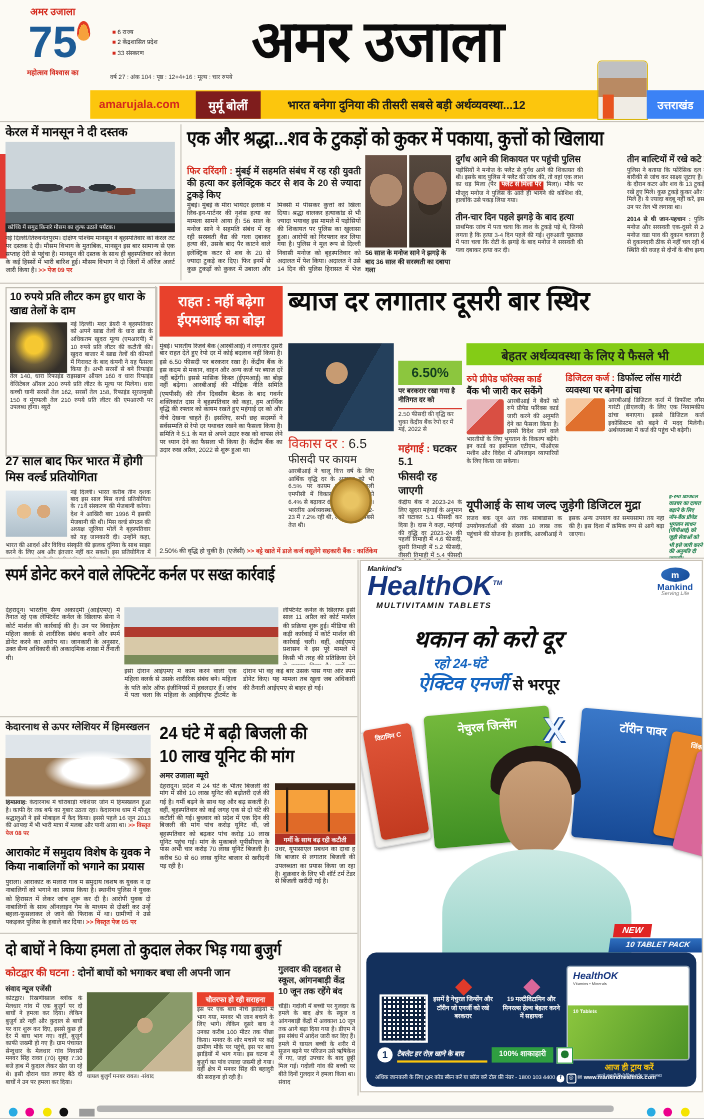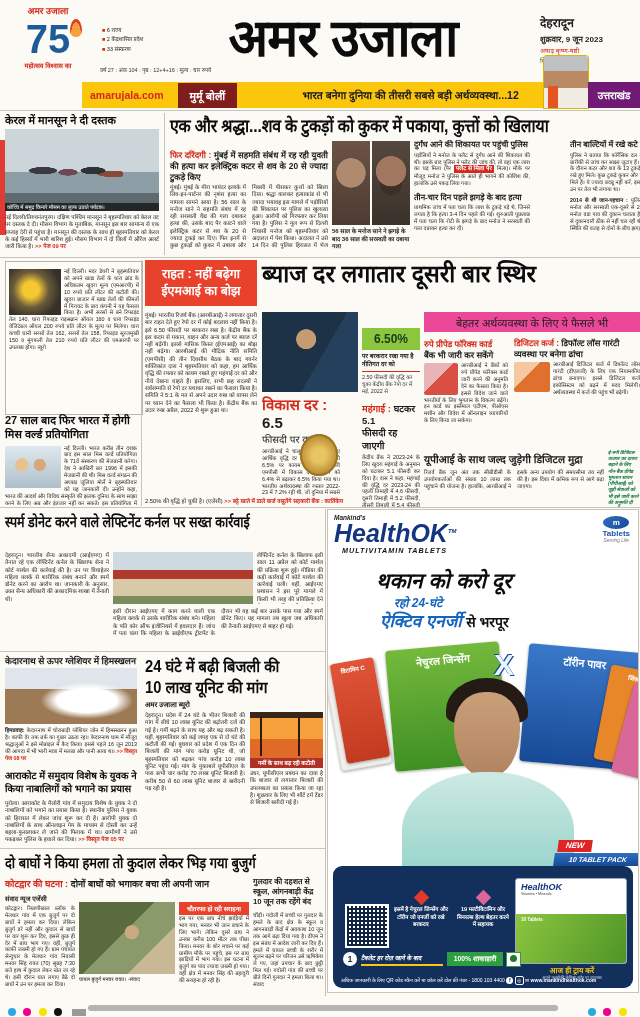--- a/index.html
+++ b/index.html
@@ -40,36 +40,30 @@
 
   <div class="ab" style="left:102px;top:26px;width:70px;">
     <div style="font-size:5.5px;line-height:1.7;"><span style="color:#d42a1d;">■</span> <span>6 राज्य</span></div>
     <div style="font-size:5.5px;line-height:1.7;"><span style="color:#d42a1d;">■</span> <span>2 केंद्रशासित प्रदेश</span></div>
     <div style="font-size:5.5px;line-height:1.7;"><span style="color:#d42a1d;">■</span> <span>33 संस्करण</span></div>
   </div>
   <div class="ab" style="left:100px;top:66px;width:200px;font-size:5.5px;color:#333;">वर्ष 27 : अंक 104 : पृष्ठ : 12+4+16 : मूल्य : चार रुपये</div>
 
   <div class="ab x8 nw" style="left:148px;top:-2px;width:390px;font-size:52px;line-height:80px;text-align:center;letter-spacing:-1px;">अमर उजाला</div>
 
-  <div class="ab" style="left:540px;top:14px;width:96px;">
-    <div class="b" style="font-size:12px;">देहरादून</div>
-    <div class="b" style="font-size:8px;margin-top:2px;">शुक्रवार, 9 जून 2023</div>
-    <div class="r" style="font-size:6.5px;margin-top:2px;">अषाढ़ कृष्ण-षष्ठी</div>
-    <div style="font-size:6.5px;color:#555;margin-top:1px;">विक्रम संवत् 2080</div>
-  </div>
-
-  <div class="ab" style="left:82px;top:82px;width:558px;height:26px;background:#fcc60d;display:flex;align-items:center;">
+
+  <div class="ab" style="left:82px;top:82px;width:476px;height:26px;background:#fcc60d;display:flex;align-items:center;">
     <span class="r b" style="font-size:10.5px;margin-left:8px;">amarujala.com</span>
     <span style="background:#7f1d1d;color:#fff;font-weight:bold;font-size:11px;padding:5px 12px;margin-left:14px;">मुर्मू बोलीं</span>
     <span class="b" style="font-size:10.5px;flex:1;text-align:center;padding-right:56px;">भारत बनेगा दुनिया की तीसरी सबसे बड़ी अर्थव्यवस्था...12</span>
   </div>
   <div class="ab" style="left:544px;top:56px;width:44px;height:52px;background:linear-gradient(180deg,#bfc0c2 0 28%,#b98a63 28% 62%,#f0ece4 62%);border-radius:3px 3px 0 0;box-shadow:0 0 0 1px #d9b40a;">
     <div style="position:absolute;left:4px;bottom:0;width:10px;height:22px;background:#e8541f;"></div>
   </div>
-  <div class="ab" style="left:588px;top:82px;width:52px;height:26px;background:#701a75;color:#fff;font-weight:bold;font-size:10px;display:flex;align-items:center;justify-content:center;">उत्तराखंड</div>
+  <div class="ab" style="left:588px;top:82px;width:52px;height:26px;background:#3b82f6;color:#fff;font-weight:bold;font-size:10px;display:flex;align-items:center;justify-content:center;">उत्तराखंड</div>
   <div class="ab hdiv" style="left:0;top:110px;width:640px;"></div>
 
   <div class="ab x8" style="left:5px;top:112px;width:154px;font-size:11px;">केरल में मानसून ने दी दस्तक</div>
   <div class="ab" style="left:5px;top:129px;width:154px;height:82px;background:linear-gradient(180deg,#ccd5da 0 52%,#8e9ea6 52% 78%,#5d6a70 78%);">
     <div class="ab" style="left:18px;top:28px;width:100px;height:34px;background:radial-gradient(ellipse at 20% 40%,#3a3a40 0 12%,transparent 13%),radial-gradient(ellipse at 45% 45%,#6b4a55 0 12%,transparent 13%),radial-gradient(ellipse at 70% 40%,#2e3338 0 12%,transparent 13%),radial-gradient(ellipse at 90% 50%,#8a4a3a 0 12%,transparent 13%);"></div>
     <div class="capbar">कोच्चि में समुद्र किनारे मौसम का लुत्फ उठाते पर्यटक।</div>
   </div>
   <div class="ab t56 j ov" style="left:5px;top:214px;width:154px;height:42px;">
     <span>नई दिल्ली/तिरुवनंतपुरम। दक्षिण पश्चिम मानसून ने बृहस्पतिवार को केरल तट पर दस्तक दे दी। मौसम विभाग के मुताबिक, मानसून इस बार सामान्य से एक सप्ताह देरी से पहुंचा है। मानसून की दस्तक के साथ ही बृहस्पतिवार को केरल के कई हिस्सों में भारी बारिश हुई। मौसम विभाग ने दो जिलों में ऑरेंज अलर्ट जारी किया है।</span>
     <span class="r b">&gt;&gt; पेज 09 पर</span>
@@ -106,20 +100,21 @@
     <div class="b" style="font-size:8px;line-height:1.2;">तीन बाल्टियों में रखे कटे हुए टुकड़े</div>
     <div class="t5 j" style="margin-top:2px;">पुलिस ने बताया कि फोरेंसिक दल ने घटनास्थल की बारीकी से जांच कर साक्ष्य जुटाए हैं। फ्लैट की तलाशी के दौरान कटर और शव के 13 टुकड़े तीन बाल्टियों में रखे हुए मिले। कुछ टुकड़े कुकर और दूसरे बर्तनों में भी मिले हैं। ये ज्यादा बदबू नहीं करें, इसके लिए मनोज ने उन पर तेल भी लगाया था।</div>
     <div class="t5 j" style="margin-top:4px;">
       <span class="b">2014 से थी जान-पहचान :</span>
       <span>पुलिस ने बताया कि मनोज और सरस्वती एक-दूसरे से 2014 में मिले थे। मनोज वडा पाव की दुकान चलाता है। कोविड के बाद से दुकानदारी ठीक से नहीं चल रही थी, खराब आर्थिक स्थिति की वजह से दोनों के बीच झगड़ा होता था।</span>
     </div>
   </div>
   <div class="ab hdiv" style="left:0;top:257px;width:640px;"></div>
 
   <div class="ab" style="left:5px;top:261px;width:130px;height:146px;border:1px solid #b9b5ac;padding:3px;background:#fdfbf6;">
+    <div class="x8" style="font-size:9.6px;line-height:1.25;">10 रुपये प्रति लीटर कम हुए धारा के खाद्य तेलों के दाम</div>
     <div class="t5 j ov" style="margin-top:3px;height:112px;">
       <span style="float:left;width:52px;height:46px;margin:1px 3px 1px 0;background:radial-gradient(circle at 42% 45%,#f5c832 0 20%,#6b5c3a 45%,#35302a 75%);"></span>
       <span>नई दिल्ली। मदर डेयरी ने बृहस्पतिवार को अपने खाद्य तेलों के धारा ब्रांड के अधिकतम खुदरा मूल्य (एमआरपी) में 10 रुपये प्रति लीटर की कटौती की। खुदरा बाजार में खाद्य तेलों की कीमतों में गिरावट के बाद कंपनी ने यह फैसला किया है। अभी सरसों से बने रिफाइंड तेल 140, धारा रिफाइंड राइसब्रान ऑयल 160 व धारा रिफाइंड वेजिटेबल ऑयल 200 रुपये प्रति लीटर के मूल्य पर मिलेगा। धारा कच्ची घानी सरसों तेल 162, सरसों तेल 158, रिफाइंड सूरजमुखी 150 व मूंगफली तेल 210 रुपये प्रति लीटर की एमआरपी पर उपलब्ध होगा। ब्यूरो</span>
     </div>
   </div>
   <div class="ab" style="left:5px;top:414px;width:132px;">
     <div class="x8" style="font-size:11px;line-height:1.25;">27 साल बाद फिर भारत में होगी मिस वर्ल्ड प्रतियोगिता</div>
     <div class="t5 j ov" style="margin-top:3px;height:62px;">
       <span style="float:left;width:56px;height:42px;margin:1px 3px 1px 0;background:radial-gradient(circle at 30% 45%,#e9c08f 0 14%,transparent 15%),radial-gradient(circle at 62% 45%,#d9a87a 0 14%,transparent 15%),linear-gradient(180deg,#dfe8ee,#aebfca);"></span>
       <span>नई दिल्ली। भारत करीब तीन दशक बाद इस साल मिस वर्ल्ड प्रतियोगिता के 71वें संस्करण की मेजबानी करेगा। देश ने आखिरी बार 1996 में इसकी मेजबानी की थी। मिस वर्ल्ड संगठन की अध्यक्ष जूलिया मोर्ले ने बृहस्पतिवार को यह जानकारी दी। उन्होंने कहा, भारत की आदर्श और विविध संस्कृति की झलक दुनिया के साथ साझा करने के लिए अब और इंतजार नहीं कर सकते। इस प्रतियोगिता में 130 से ज्यादा देशों की सुंदरियां हिस्सा लेंगी। (एजेंसी)</span>
@@ -133,42 +128,42 @@
   </div>
   <div class="ab x8 nw" style="left:262px;top:256px;width:378px;font-size:24px;transform:scaleX(.97);transform-origin:left;">ब्याज दर लगातार दूसरी बार स्थिर</div>
   <div class="ab t56 j ov" style="left:145px;top:312px;width:112px;height:182px;">मुंबई। भारतीय रिजर्व बैंक (आरबीआई) ने लगातार दूसरी बार राहत देते हुए रेपो दर में कोई बदलाव नहीं किया है। इसे 6.50 फीसदी पर बरकरार रखा है। केंद्रीय बैंक के इस कदम से मकान, वाहन और अन्य कर्ज पर ब्याज दरें नहीं बढ़ेंगी। इससे मासिक किस्त (ईएमआई) का बोझ नहीं बढ़ेगा। आरबीआई की मौद्रिक नीति समिति (एमपीसी) की तीन दिवसीय बैठक के बाद गवर्नर शक्तिकांत दास ने बृहस्पतिवार को कहा, हम आर्थिक वृद्धि की रफ्तार को कायम रखते हुए महंगाई दर को और नीचे देखना चाहते हैं। इसलिए, सभी छह सदस्यों ने सर्वसम्मति से रेपो दर यथावत रखने का फैसला किया है। समिति ने 5:1 के मत से अपने उदार रुख को वापस लेने पर ध्यान देने का फैसला भी किया है। केंद्रीय बैंक का उदार रुख अप्रैल, 2022 से शुरू हुआ था।</div>
   <div class="ab nw" style="left:145px;top:497px;width:215px;font-size:5.8px;">
     <span>2.50% की वृद्धि हो चुकी है। (एजेंसी)</span>
     <span class="r b">&gt;&gt; बट्टे खाते में डाले कर्ज वसूलेंगे सहकारी बैंक : कार्तिकेय</span>
   </div>
   <div class="ab" style="left:262px;top:312px;width:96px;height:80px;background:radial-gradient(circle at 46% 34%,#c79b72 0 13%,transparent 14%),radial-gradient(circle at 46% 30%,#d8d8d8 0 7%,transparent 8%),linear-gradient(120deg,#1d3147 0 60%,#24405c 60%);"></div>
 
   <div class="ab ov" style="left:262px;top:396px;width:78px;height:100px;">
-    <div style="font-size:15px;font-weight:700;line-height:1.2;">
+    <div style="font-size:12px;font-weight:400;line-height:1.2;">
       <span class="r">विकास दर :</span>
       <span>6.5</span>
     </div>
     <div style="font-size:10px;font-weight:400;">फीसदी पर कायम</div>
     <div class="t5 j" style="margin-top:2px;">आरबीआई ने चालू वित्त वर्ष के लिए आर्थिक वृद्धि दर के अनुमान को भी 6.5% पर कायम रखा है। पिछली एमपीसी में विकास दर अनुमान को 6.4% से बढ़ाकर 6.5% किया गया था। भारतीय अर्थव्यवस्था की रफ्तार 2022-23 में 7.2% रही थी, जो दुनिया में सबसे तेज थी।</div>
   </div>
   <div class="ab" style="left:300px;top:434px;width:38px;height:42px;border-radius:50%;background:radial-gradient(circle,#e9c463 25%,#b8892f 70%,#8a6520);box-shadow:0 0 0 2px #9a7526 inset;"></div>
 
   <div class="ab" style="left:362px;top:328px;width:58px;">
     <div style="background:#8cc63e;color:#123c1e;font-weight:800;font-size:12px;text-align:center;padding:4px 0;">6.50%</div>
     <div class="b" style="font-size:6.2px;line-height:1.3;margin-top:2px;">पर बरकरार रखा गया है नीतिगत दर को</div>
     <div style="font-size:5.4px;line-height:1.3;color:#333;margin-top:3px;border-top:1px solid #d42a1d;padding-top:2px;">2.50 फीसदी की वृद्धि कर चुका केंद्रीय बैंक रेपो दर में मई, 2022 से</div>
     <div style="font-size:9.5px;font-weight:800;line-height:1.2;margin-top:8px;">
       <span class="r">महंगाई :</span>
       <span>घटकर 5.1</span>
     </div>
     <div style="font-size:9.5px;font-weight:800;">फीसदी रह जाएगी</div>
     <div class="t5 j ov" style="margin-top:2px;height:78px;">केंद्रीय बैंक ने 2023-24 के लिए खुदरा महंगाई के अनुमान को घटाकर 5.1 फीसदी कर दिया है। दास ने कहा, महंगाई की वृद्धि दर 2023-24 की पहली तिमाही में 4.6 फीसदी, दूसरी तिमाही में 5.2 फीसदी, तीसरी तिमाही में 5.4 फीसदी और चौथी तिमाही में 5.2 फीसदी रह सकती है।</div>
   </div>
 
-  <div class="ab" style="left:424px;top:312px;width:216px;height:20px;background:#ec4899;font-weight:400;font-size:11px;display:flex;align-items:center;justify-content:center;">बेहतर अर्थव्यवस्था के लिए ये फैसले भी</div>
+  <div class="ab" style="left:424px;top:312px;width:216px;height:20px;background:#84cc16;font-weight:700;font-size:11px;display:flex;align-items:center;justify-content:center;">बेहतर अर्थव्यवस्था के लिए ये फैसले भी</div>
   <div class="ab ov" style="left:424px;top:338px;width:84px;height:112px;">
     <div class="r b" style="font-size:8.4px;">रुपे प्रीपेड फॉरेक्स कार्ड</div>
     <div class="b" style="font-size:8.4px;">बैंक भी जारी कर सकेंगे</div>
     <div class="t5 j" style="margin-top:2px;">
       <span style="float:left;width:34px;height:32px;margin:1px 3px 1px 0;background:linear-gradient(135deg,#e8b4b8 0 45%,#d94f43 45%);border-radius:2px;"></span>
       <span>आरबीआई ने बैंकों को रुपे प्रीपेड फॉरेक्स कार्ड जारी करने की अनुमति देने का फैसला किया है। इससे विदेश जाने वाले भारतीयों के लिए भुगतान के विकल्प बढ़ेंगे। इन कार्ड का इस्तेमाल एटीएम, पीओएस मशीन और विदेश में ऑनलाइन व्यापारियों के लिए किया जा सकेगा।</span>
     </div>
   </div>
   <div class="ab b nw" style="left:424px;top:452px;width:186px;font-size:10.5px;">यूपीआई के साथ जल्द जुड़ेगी डिजिटल मुद्रा</div>
   <div class="ab ov" style="left:514px;top:338px;width:126px;height:112px;">
@@ -236,21 +231,21 @@
 
   <div class="ab ov" style="left:327px;top:509px;width:310px;height:482px;background:#fff;border:1px solid #c9c2b6;">
 
     <div class="ab" style="left:6px;top:4px;">
       <div style="font-size:6.5px;font-style:italic;font-weight:bold;color:#222;">Mankind's</div>
       <div style="font-size:25px;font-weight:800;font-style:italic;color:#16357f;line-height:1;"><span>HealthOK</span><sup style="font-size:6px;">TM</sup></div>
       <div style="font-size:7.2px;font-weight:bold;font-style:italic;letter-spacing:1px;color:#111;margin-left:8px;">MULTIVITAMIN TABLETS</div>
     </div>
     <div class="ab" style="right:8px;top:6px;text-align:center;">
       <div style="width:26px;height:13px;margin:0 auto;border-radius:50%;background:linear-gradient(135deg,#2e6fc0,#174a96);color:#fff;font-size:8px;font-weight:bold;line-height:13px;">m</div>
-      <div style="font-size:8px;font-weight:800;color:#1b52a8;">Tablets</div>
+      <div style="font-size:8px;font-weight:800;color:#1b52a8;">Mankind</div>
       <div style="font-size:4.8px;font-style:italic;color:#777;">Serving Life</div>
     </div>
 
     <div class="ab x8 nw" style="left:48px;top:56px;font-size:21px;font-style:italic;">थकान को करो दूर</div>
     <div class="ab b nw" style="left:66px;top:84px;font-size:12px;color:#1565c0;font-style:italic;">रहो 24-घंटे</div>
     <div class="ab nw" style="left:52px;top:99px;">
       <span style="font-size:17px;font-weight:800;color:#1565c0;font-style:italic;">ऐक्टिव एनर्जी</span>
       <span style="font-size:14px;font-weight:800;color:#111;"> से भरपूर</span>
     </div>
 

